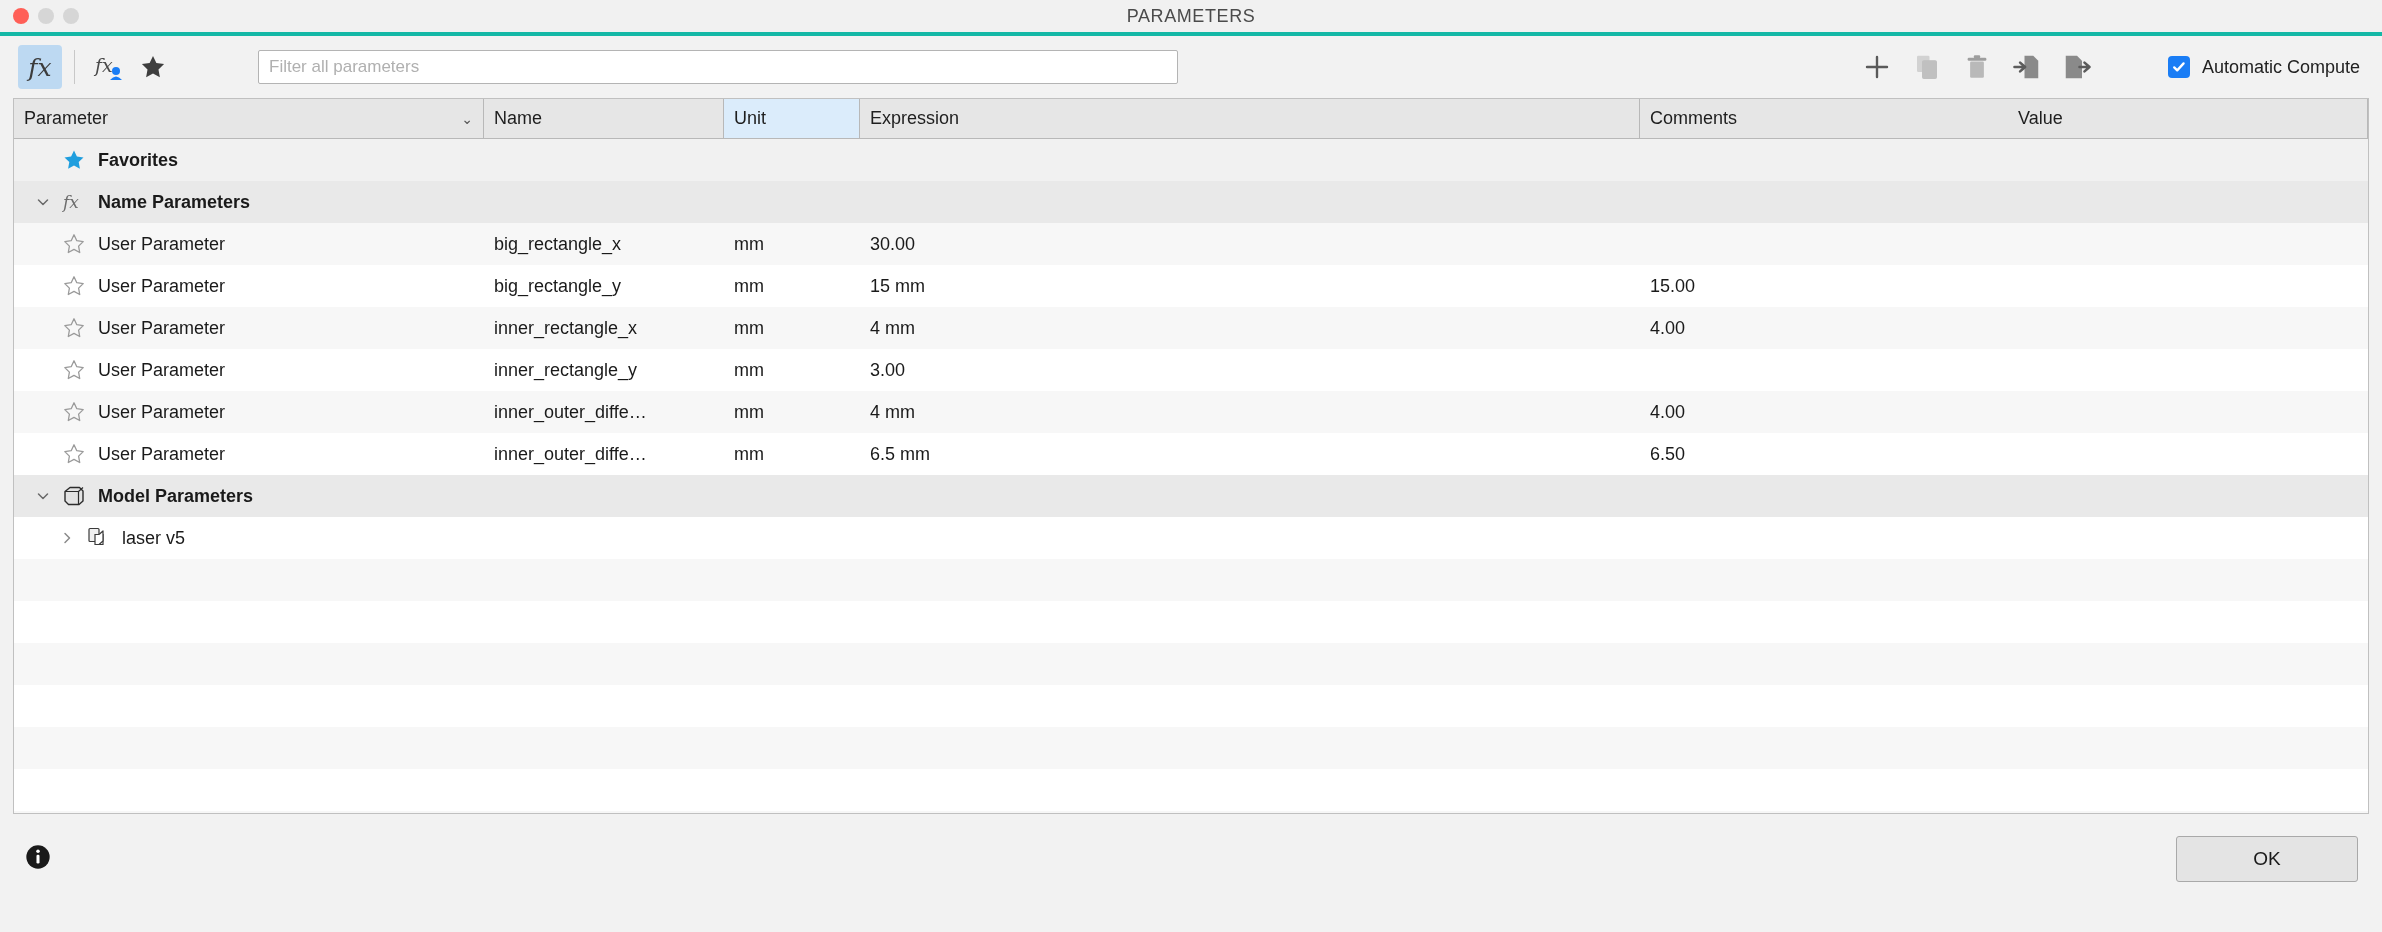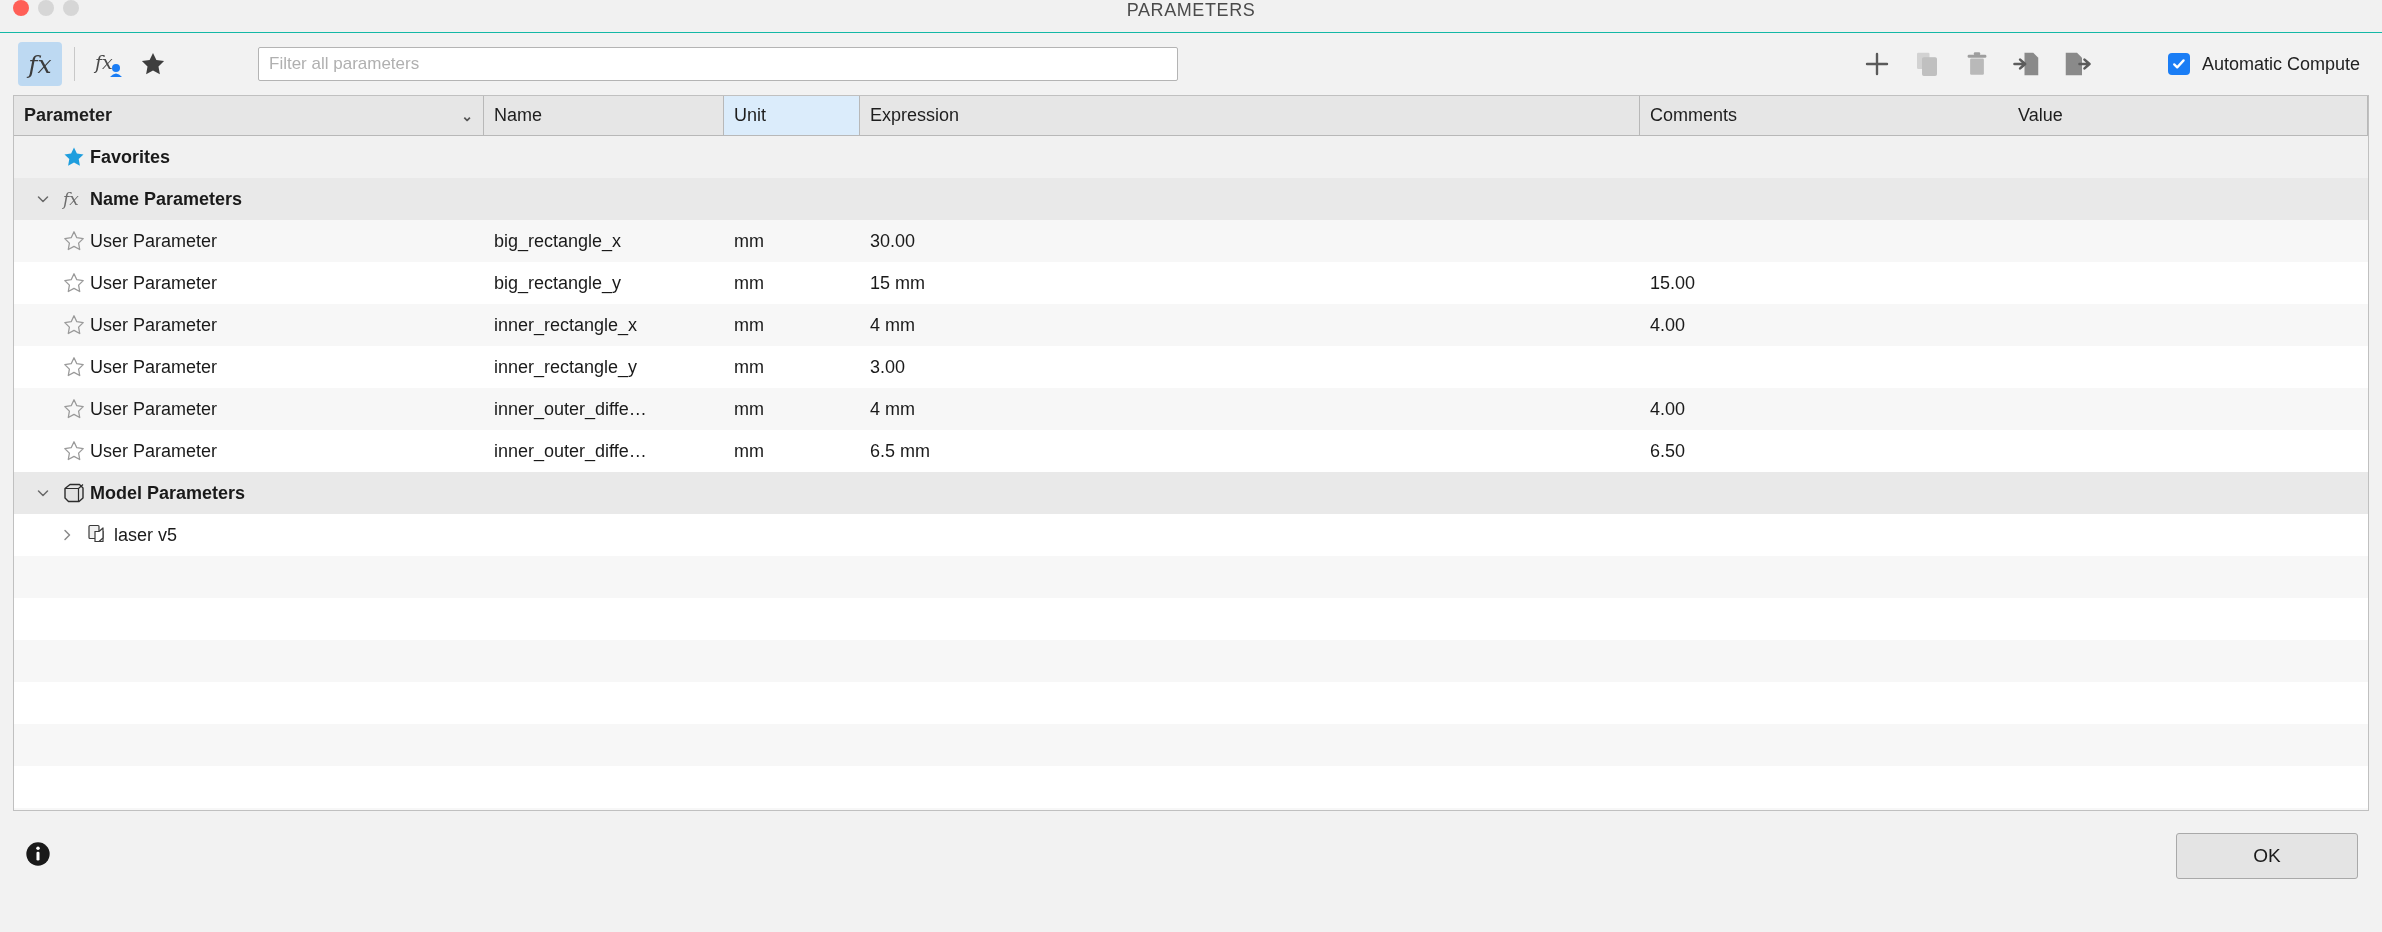--- a/index.html
+++ b/index.html
@@ -13,23 +13,23 @@
     font-family: "Liberation Sans", sans-serif;
     overflow: hidden;
     -webkit-font-smoothing: antialiased;
   }
 
   
   .titlebar {
     position: relative;
     height: 32px;
     background: #f1f1f1;
-    border-bottom: 1px solid #14b8a6;
-    display: flex;
-    align-items: flex-start;
+    border-bottom: 4px solid #14b8a6;
+    display: flex;
+    align-items: center;
   }
   .traffic {
     display: flex;
     gap: 9px;
     margin-left: 13px;
   }
   .dot {
     width: 16px; height: 16px;
     border-radius: 50%;
     display: block;
@@ -159,21 +159,21 @@
     background: #e6e6e6;
     position: relative;
   }
   .th.sel { background: #dbecfb; }
   .th .chev {
     margin-left: auto;
     margin-right: 10px;
     color: #555;
     font-size: 14px;
   }
-  .col-parameter  { width: 470px; font-weight: bold; }
+  .col-parameter  { width: 470px; }
   .col-name       { width: 240px; }
   .col-unit       { width: 136px; }
   .col-expression { width: 780px; }
   .col-value      { width: 360px; }
   .col-comments   { flex: 1; border-right: none; }
 
   .tbody { position: relative; }
   .row {
     display: flex;
     height: 42px;
@@ -211,21 +211,21 @@
     flex: 0 0 auto;
   }
   .twisty.spacer { visibility: hidden; }
   .row-icon {
     width: 32px;
     display: flex;
     align-items: center;
     justify-content: center;
     flex: 0 0 auto;
   }
-  .row-label { }
+  .row-label { margin-left: 8px; }
   .row-label.bold { font-weight: bold; }
   .indent-1 { padding-left: 14px; }
   .indent-2 { padding-left: 44px; }
   .indent-3 { padding-left: 38px; }
 
   
   .footer {
     height: 90px;
     display: flex;
     align-items: center;

